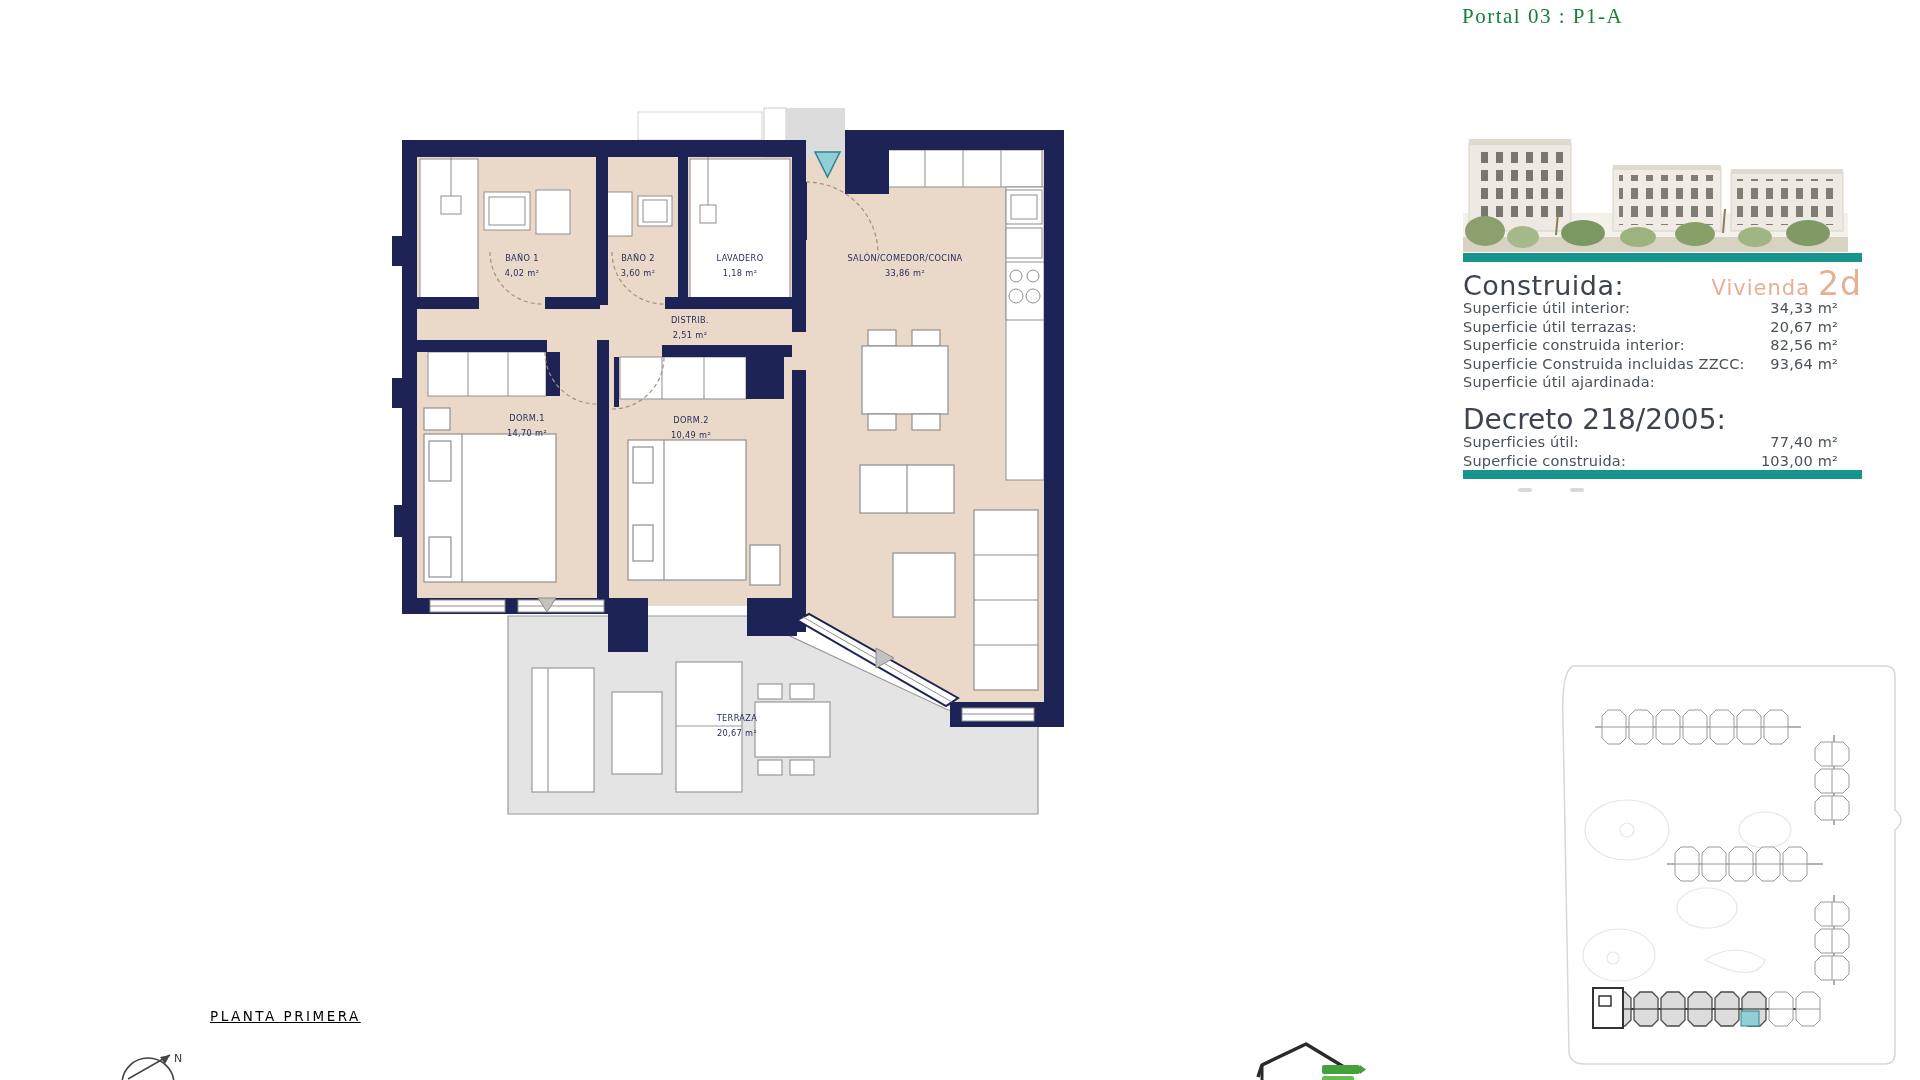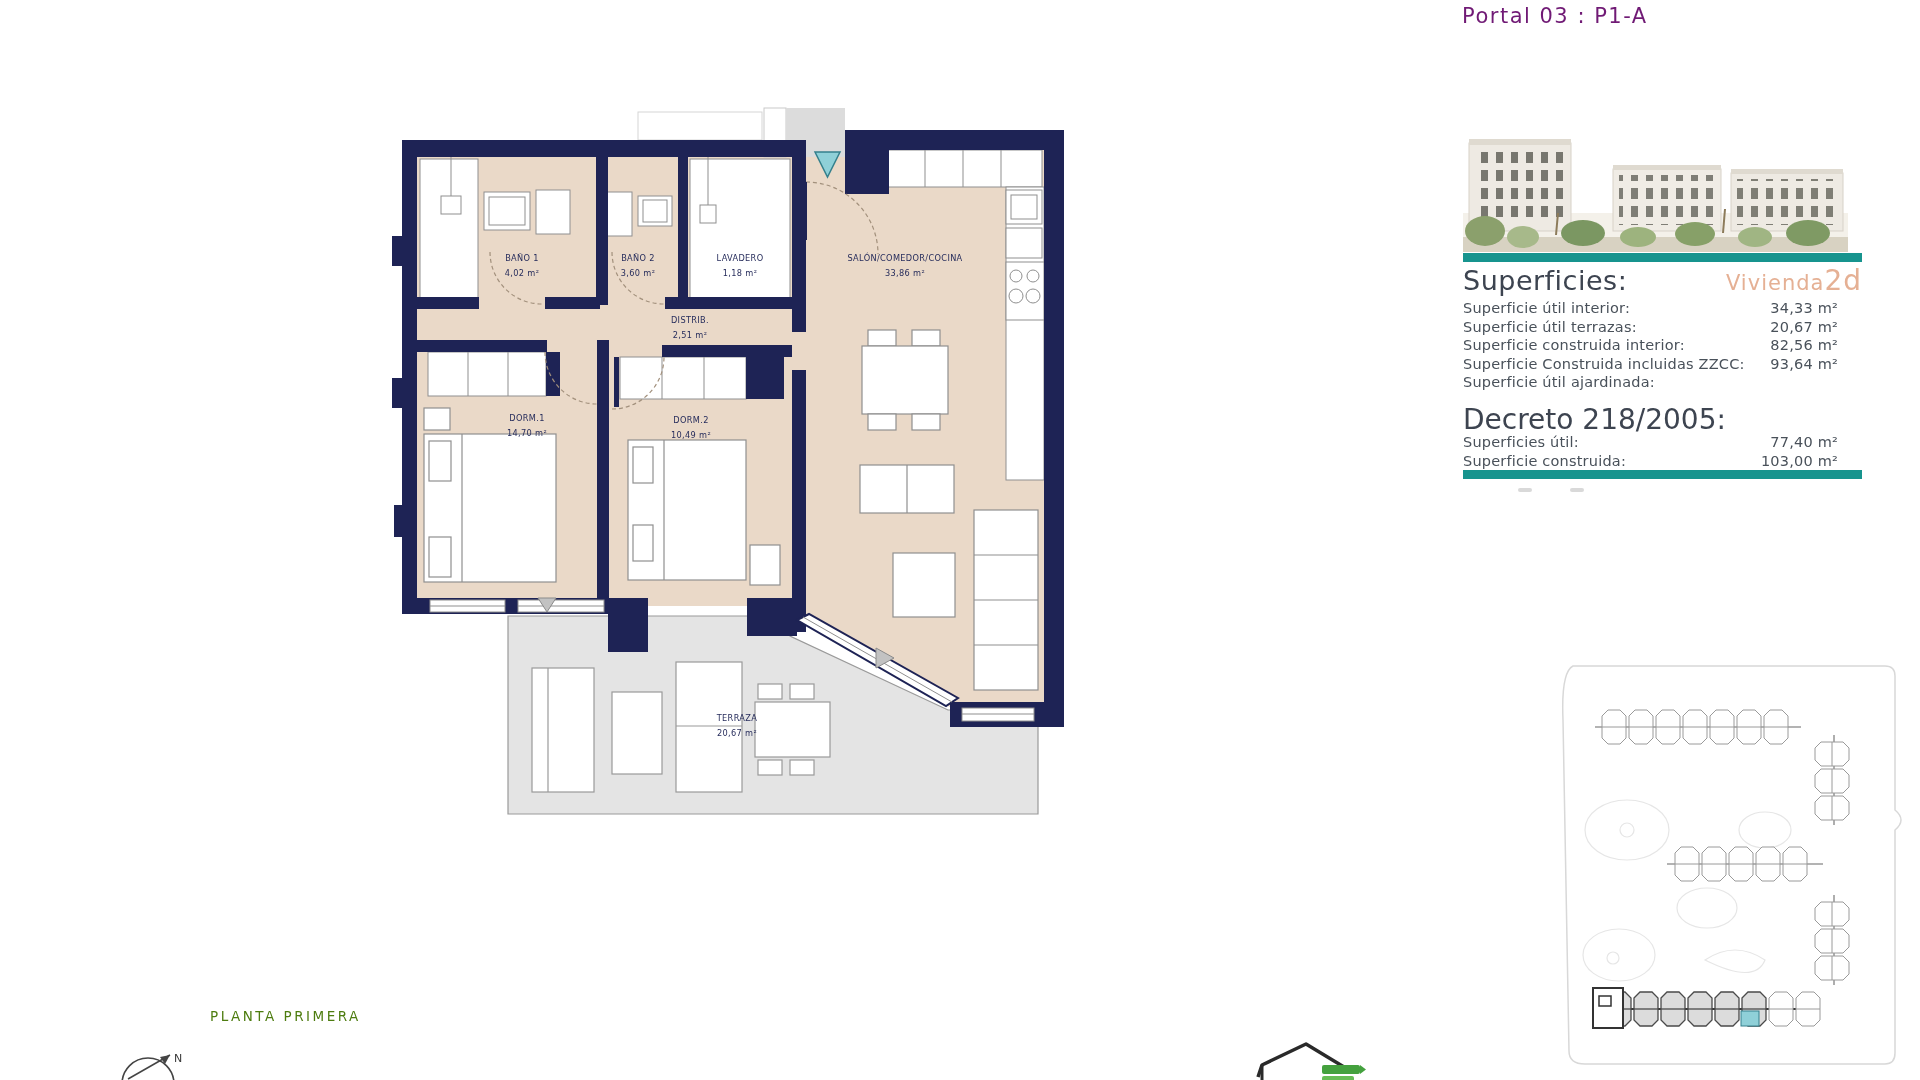--- a/index.html
+++ b/index.html
@@ -1,44 +1,44 @@
 <!DOCTYPE html>
 <html><head>
 <meta charset="utf-8">
 <style>
   * { margin:0; padding:0; box-sizing:border-box; }
   html,body { width:1920px; height:1080px; background:#ffffff; overflow:hidden;
     font-family:"DejaVu Sans", sans-serif; }
   .abs { position:absolute; }
 
   
-  #portal-title { left:1462px; top:4px; font-size:21px; color:#701a75;
-    letter-spacing:1.5px; font-weight:500; }
+  #portal-title { left:1462px; top:4px; font-size:21px; color:#15803d;
+    letter-spacing:1.5px; font-weight:500;font-family:Liberation Serif, serif; }
   #render { left:1463px; top:113px; width:385px; height:139px; }
   .teal-bar { left:1463px; width:399px; height:9px; }
   #bar1 { top:253px; } #bar2 { top:470px; }
   #superficies-head { left:1463px; top:264px; width:399px; display:flex;
     justify-content:space-between; align-items:baseline; }
   #superficies-title { font-size:27px; color:#3d4450; letter-spacing:0.5px; }
   #vivienda { letter-spacing:1px; }
   #vivienda .vlabel { font-size:21px;margin-left:28px; }
-  #vivienda .vvalue { font-size:28px; margin-left:0; }
+  #vivienda .vvalue { font-size:33px; margin-left:8px; }
   .rows { left:1463px; width:375px; }
   #sup-rows { top:300px; }
   .drow { display:flex; justify-content:space-between; font-size:14.5px;
     color:#49515a; height:18.5px; letter-spacing:0.2px; }
   #decreto-title { left:1463px; top:403px; font-size:28px; color:#3d4450; }
   #dec-rows { top:434px; }
   #trunc-marks { left:1518px; top:488px; width:130px; display:flex; gap:38px; }
   #trunc-marks span { width:14px; height:4px; background:#c4c4c4; opacity:.65;
     border-radius:2px; }
 
   
-  #planta-label { left:210px; top:1008px; font-size:13.5px; color:#4d7c0f;
-    letter-spacing:2.5px; }
+  #planta-label { left:210px; top:1008px; font-size:13.5px; color:#000000;
+    letter-spacing:2.5px;text-decoration:underline; }
   #compass { left:118px; top:1046px; width:120px; height:34px; }
   #house-icon { left:1248px; top:1035px; width:130px; height:45px; }
 
   
   text.room { font-family:"DejaVu Sans", sans-serif; font-size:8.2px;
     fill:#272d5c; letter-spacing:0.35px; text-anchor:middle; font-weight:500; }
   text.north { font-family:"DejaVu Sans", sans-serif; font-size:11px; fill:#3a3a3a; }
 </style>
 </head>
 <body>
@@ -76,21 +76,21 @@
     <ellipse cx="292" cy="124" rx="17" ry="10" fill="#a0b583"></ellipse>
     <ellipse cx="345" cy="120" rx="22" ry="13" fill="#7f9a64"></ellipse>
     <line x1="95" y1="100" x2="93" y2="122" stroke="#8c7b5a" stroke-width="2"></line>
     <line x1="262" y1="96" x2="260" y2="120" stroke="#8c7b5a" stroke-width="2"></line>
   </svg>
 </div>
 
 <div class="abs teal-bar" id="bar1" style="background:#17948e"></div>
 
 <div class="abs" id="superficies-head">
-  <span id="superficies-title">Superficies:</span>
+  <span id="superficies-title">Construida:</span>
   <span id="vivienda" style="color:#e5b094">
     <span class="vlabel">Vivienda</span><span class="vvalue">2d</span>
   </span>
 </div>
 
 <div class="abs rows" id="sup-rows">
   <div class="drow">
     <span>Superficie útil interior:</span>
     <span>34,33 m²</span>
   </div>

